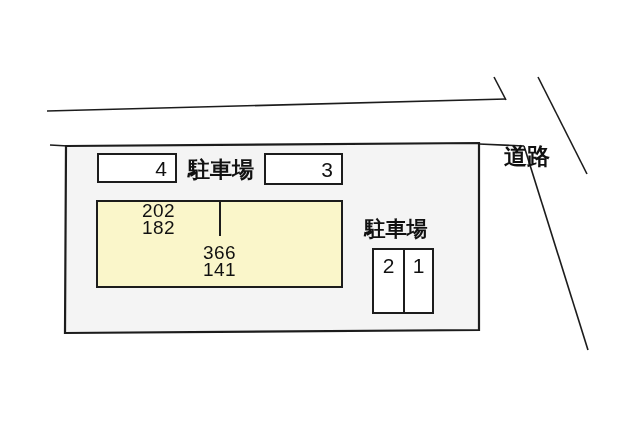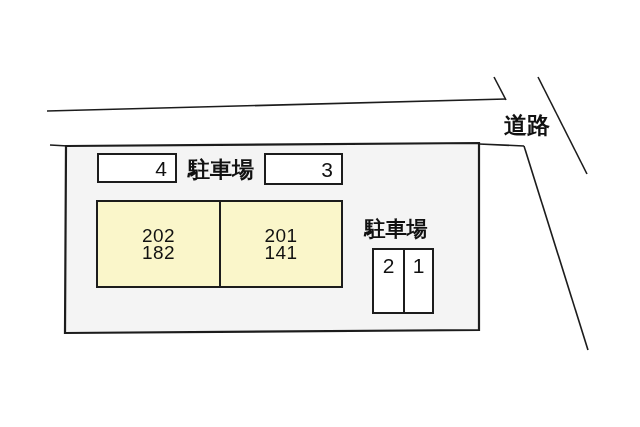--- a/index.html
+++ b/index.html
@@ -29,21 +29,21 @@
   .pbox .num{padding-right:8px;}
   .cjk-label{
     font-weight:bold;
     font-size:22px;line-height:1;
     white-space:nowrap;
     text-align:center;
   }
   .building{
     background:var(--building-fill);
     border:2px solid var(--line);
-    display:flex;flex-direction:row;
+    display:flex;flex-direction:column;
   }
   .unit{
     display:flex;flex-direction:column;
     align-items:center;justify-content:center;
     font-size:19px;line-height:17px;
     letter-spacing:0.5px;
   }
   .unit-left{width:121px;border-right:2px solid var(--line);}
   .unit-right{flex:1;}
   .small-lot{
@@ -51,21 +51,21 @@
     border:2px solid var(--line);
     display:flex;flex-direction:row;
   }
   .stall{
     display:flex;justify-content:center;align-items:flex-start;
     padding-top:5px;
     font-size:21px;line-height:1;
   }
   .stall-2{width:29px;border-right:2px solid var(--line);}
   .stall-1{flex:1;}
-  .road-label{font-size:23px;}
+  .road-label{font-size:23px;margin-top:31px;}
 </style>
 </head>
 <body>
 
 <div class="stage">
 
   <svg width="640" height="427" viewBox="0 0 640 427">
 
     <polygon points="66,146 479,143 479,330 65,333" fill="var(--parcel-fill)" stroke="var(--line)" stroke-width="2.2"></polygon>
 
@@ -93,21 +93,21 @@
   <div class="abs pbox" style="left:264px;top:153px;width:79px;height:32px;">
     <span class="num">3</span>
   </div>
 
   <div class="abs building" style="left:96px;top:200px;width:247px;height:88px;">
     <div class="unit unit-left">
       <span>202</span>
       <span>182</span>
     </div>
     <div class="unit unit-right">
-      <span>201</span>
+      <span>366</span>
       <span>141</span>
     </div>
   </div>
 
   <div class="abs cjk-label" style="left:363px;top:218px;width:66px;font-size:21px;">駐車場</div>
 
   <div class="abs small-lot" style="left:372px;top:248px;width:62px;height:66px;">
     <div class="stall stall-2">
       <span>2</span>
     </div>

